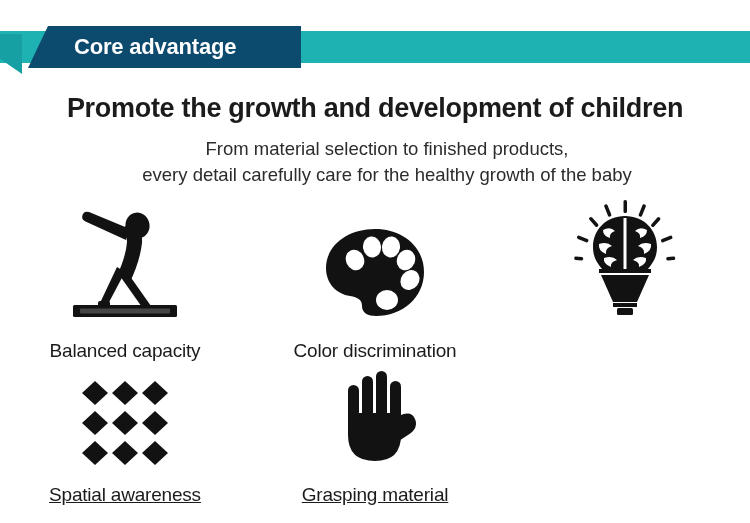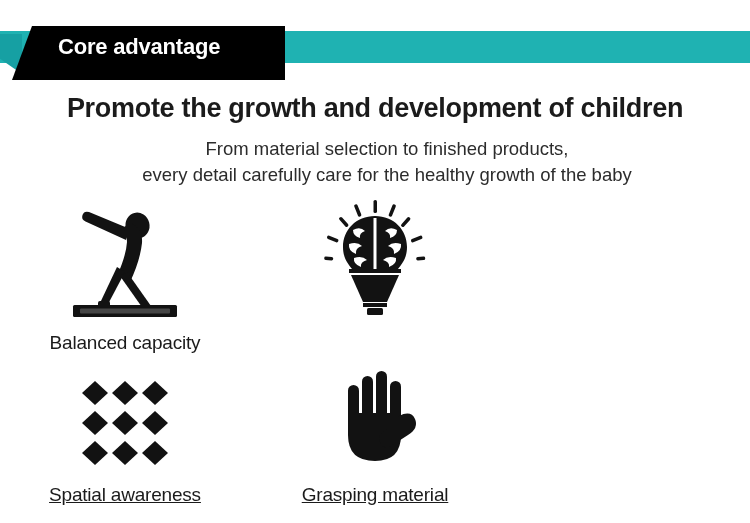--- a/index.html
+++ b/index.html
@@ -15,22 +15,22 @@
   .banner-bar{
     position:absolute;left:0;top:31px;width:750px;height:32px;
     background:#1fb2b2;
   }
   .banner-fold{
     position:absolute;left:0px;top:34px;width:22px;height:40px;
     background:#16a0a3;
     clip-path:polygon(0 0,100% 0,100% 100%,0 62%);
   }
   .banner-tag{
-    position:absolute;left:12px;top:26px;width:273px;height:54px;
-    background:#000000;
+    position:absolute;left:28px;top:26px;width:273px;height:42px;
+    background:#0c4a6e;
     clip-path:polygon(20px 0,100% 0,100% 100%,0 100%);
     box-shadow:3px 4px 5px rgba(0,0,0,0.22);
   }
   .banner-tag-label{
     position:absolute;left:46px;top:0;right:0;height:42px;
     display:flex;align-items:center;
     color:#ffffff;font-size:22px;font-weight:bold;letter-spacing:-0.2px;
   }
 
   
@@ -41,21 +41,21 @@
   .subtitle{
     position:absolute;left:0;top:136px;width:750px;text-align:center;
     font-size:18.5px;font-weight:normal;line-height:26px;color:#2c2c2c;padding-left:12px;
   }
   .subtitle div{white-space:nowrap;}
 
   
   .grid{position:absolute;left:0;top:200px;width:750px;}
   .grid-row{display:flex;width:750px;}
   .cell{width:250px;display:flex;flex-direction:column;align-items:center;}
-  .row1 .cell{height:168px;}
+  .row1 .cell{height:168px;gap:8px;}
   .row2 .cell{height:155px;}
   .icon-wrap{
     height:118px;display:flex;align-items:flex-end;justify-content:center;
   }
   .row2 .icon-wrap{height:100px;}
   .cell-label{
     margin-top:14px;font-size:19px;font-weight:normal;
     color:#1b1b1b;letter-spacing:-0.2px;white-space:nowrap;
   }
   .row2 .cell-label{margin-top:16px;text-decoration:underline;}
@@ -104,20 +104,41 @@
               <rect x="75" y="99" width="12" height="6" rx="2"></rect>
 
               <rect x="6" y="99" width="104" height="12" rx="1.5"></rect>
               <rect x="13" y="102.5" width="90" height="5" rx="1" fill="#ffffff" opacity="0.22"></rect>
             </g>
           </svg>
         </div>
         <div class="cell-label">Balanced capacity</div>
       </div>
 
+      <div class="cell">
+        <div class="icon-wrap">
+          <svg width="108" height="92" viewBox="0 0 108 92" aria-hidden="true">
+            <path fill="#121212" d="M54 3
+              C26 3 5 20 5 42
+              C5 58 16 68 29 70
+              C37 71.5 41 74 41 80
+              C41 87 47 90 55 90
+              C81 90 103 72 103 46
+              C103 21 82 3 54 3 Z"></path>
+
+            <ellipse cx="34" cy="34" rx="9" ry="10.5" fill="#ffffff" transform="rotate(-25 34 34)"></ellipse>
+            <ellipse cx="51" cy="21" rx="9" ry="10.5" fill="#ffffff" transform="rotate(-8 51 21)"></ellipse>
+            <ellipse cx="70" cy="21" rx="9" ry="10.5" fill="#ffffff" transform="rotate(8 70 21)"></ellipse>
+            <ellipse cx="85" cy="34" rx="9" ry="10.5" fill="#ffffff" transform="rotate(22 85 34)"></ellipse>
+            <ellipse cx="89" cy="54" rx="9" ry="10.5" fill="#ffffff" transform="rotate(38 89 54)"></ellipse>
+            <ellipse cx="66" cy="74" rx="11" ry="10" fill="#ffffff"></ellipse>
+          </svg>
+        </div>
+        <div class="cell-label">Color discrimination</div>
+      </div>
 
       <div class="cell">
         <div class="icon-wrap">
           <svg width="104" height="118" viewBox="0 0 104 118" aria-hidden="true">
             <g fill="#121212">
 
               <rect x="50.5" y="0" width="3.5" height="13" rx="1.6"></rect>
               <rect x="33" y="4" width="3.5" height="13" rx="1.6" transform="rotate(-22 34.7 10.5)"></rect>
               <rect x="67.5" y="4" width="3.5" height="13" rx="1.6" transform="rotate(22 69.2 10.5)"></rect>
               <rect x="19" y="16" width="3.5" height="12" rx="1.6" transform="rotate(-42 20.7 22)"></rect>

